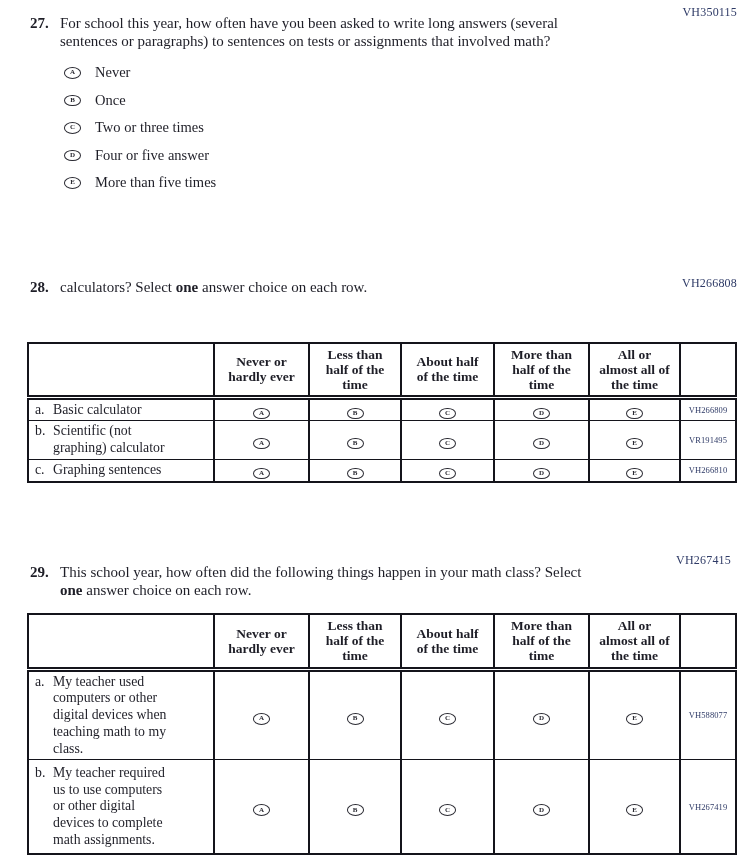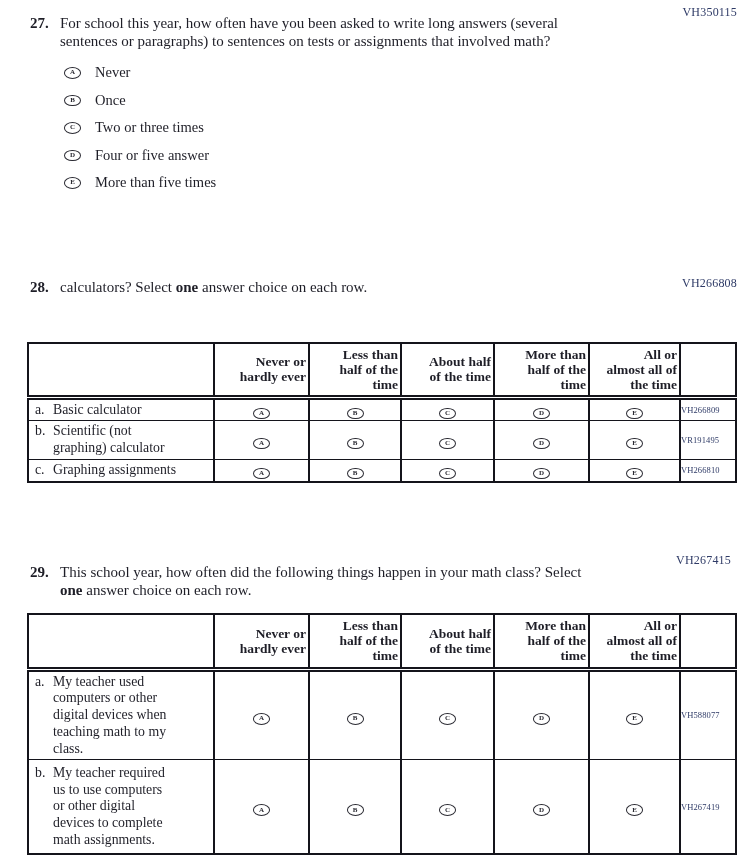--- a/index.html
+++ b/index.html
@@ -55,28 +55,28 @@
   .answers th, .answers td {
     border: 1.5px solid #14141b;
     border-left-width: 2.2px;
     border-right-width: 2.2px;
     padding: 0;
   }
   .answers thead th {
     border-bottom: 5px double #14141b;
     font-size: 13.5px; font-weight: bold;
     line-height: 15px;
-    text-align: right; vertical-align: middle;
+    text-align: center; vertical-align: middle;
     white-space: pre-line;
     padding: 2px 2px;
   }
   .answers td.choice { text-align: center; vertical-align: middle; }
   .answers td.code-cell {
     font-size: 8.5px; color: #2e3a66;
-    text-align: left; vertical-align: middle;
+    text-align: center; vertical-align: middle;
     letter-spacing: .1px;
   }
   .answers td.row-label {
     font-size: 13.8px; line-height: 16.8px;
     vertical-align: middle;
     padding: 2px 3px 2px 6px;
   }
   .rl { display: flex; gap: 5px; }
   .rl-p { flex: none; width: 13px; }
   .rl-t { flex: 1; white-space: pre-line; }
@@ -182,21 +182,21 @@
       <td class="choice"><span class="bubble">B</span></td>
       <td class="choice"><span class="bubble">C</span></td>
       <td class="choice"><span class="bubble">D</span></td>
       <td class="choice"><span class="bubble">E</span></td>
       <td class="code-cell">VR191495</td>
     </tr>
     <tr style="height:22px">
       <td class="row-label">
         <div class="rl">
             <span class="rl-p">c.</span>
-            <span class="rl-t">Graphing assignments</span>
+            <span class="rl-t">Graphing sentences</span>
           </div>
       </td>
       <td class="choice"><span class="bubble">A</span></td>
       <td class="choice"><span class="bubble">B</span></td>
       <td class="choice"><span class="bubble">C</span></td>
       <td class="choice"><span class="bubble">D</span></td>
       <td class="choice"><span class="bubble">E</span></td>
       <td class="code-cell">VH266810</td>
     </tr>
   </tbody>

